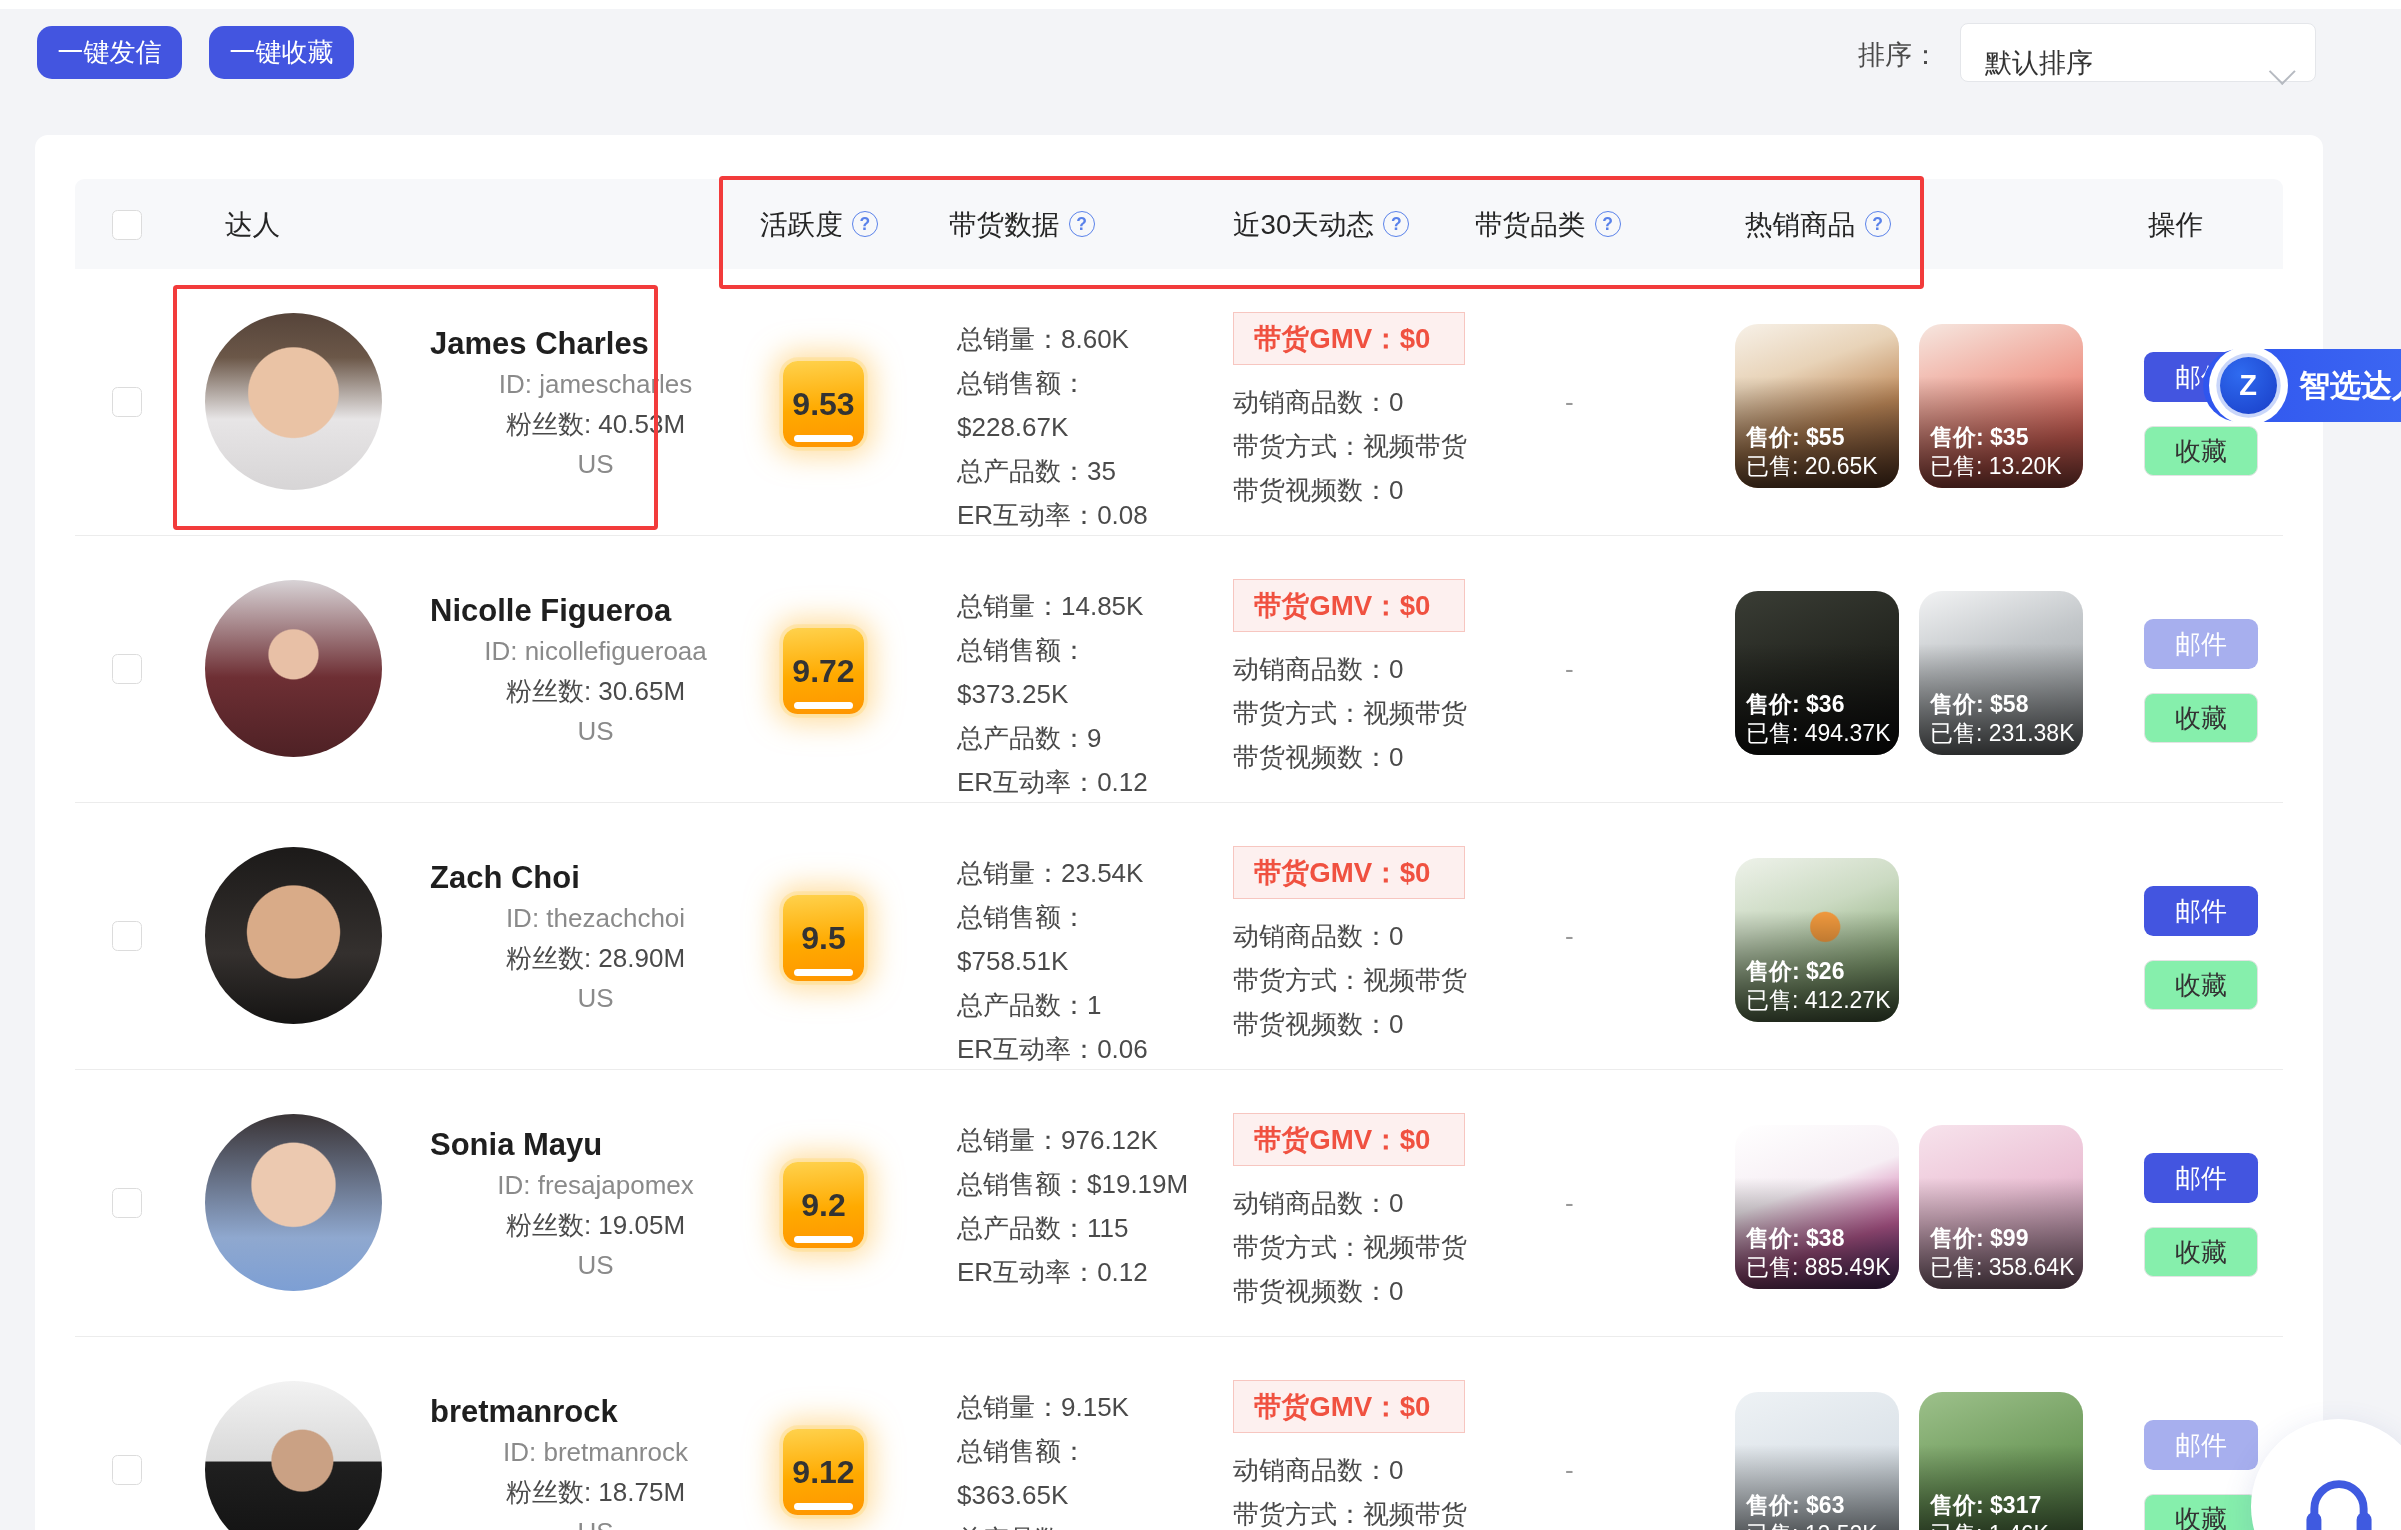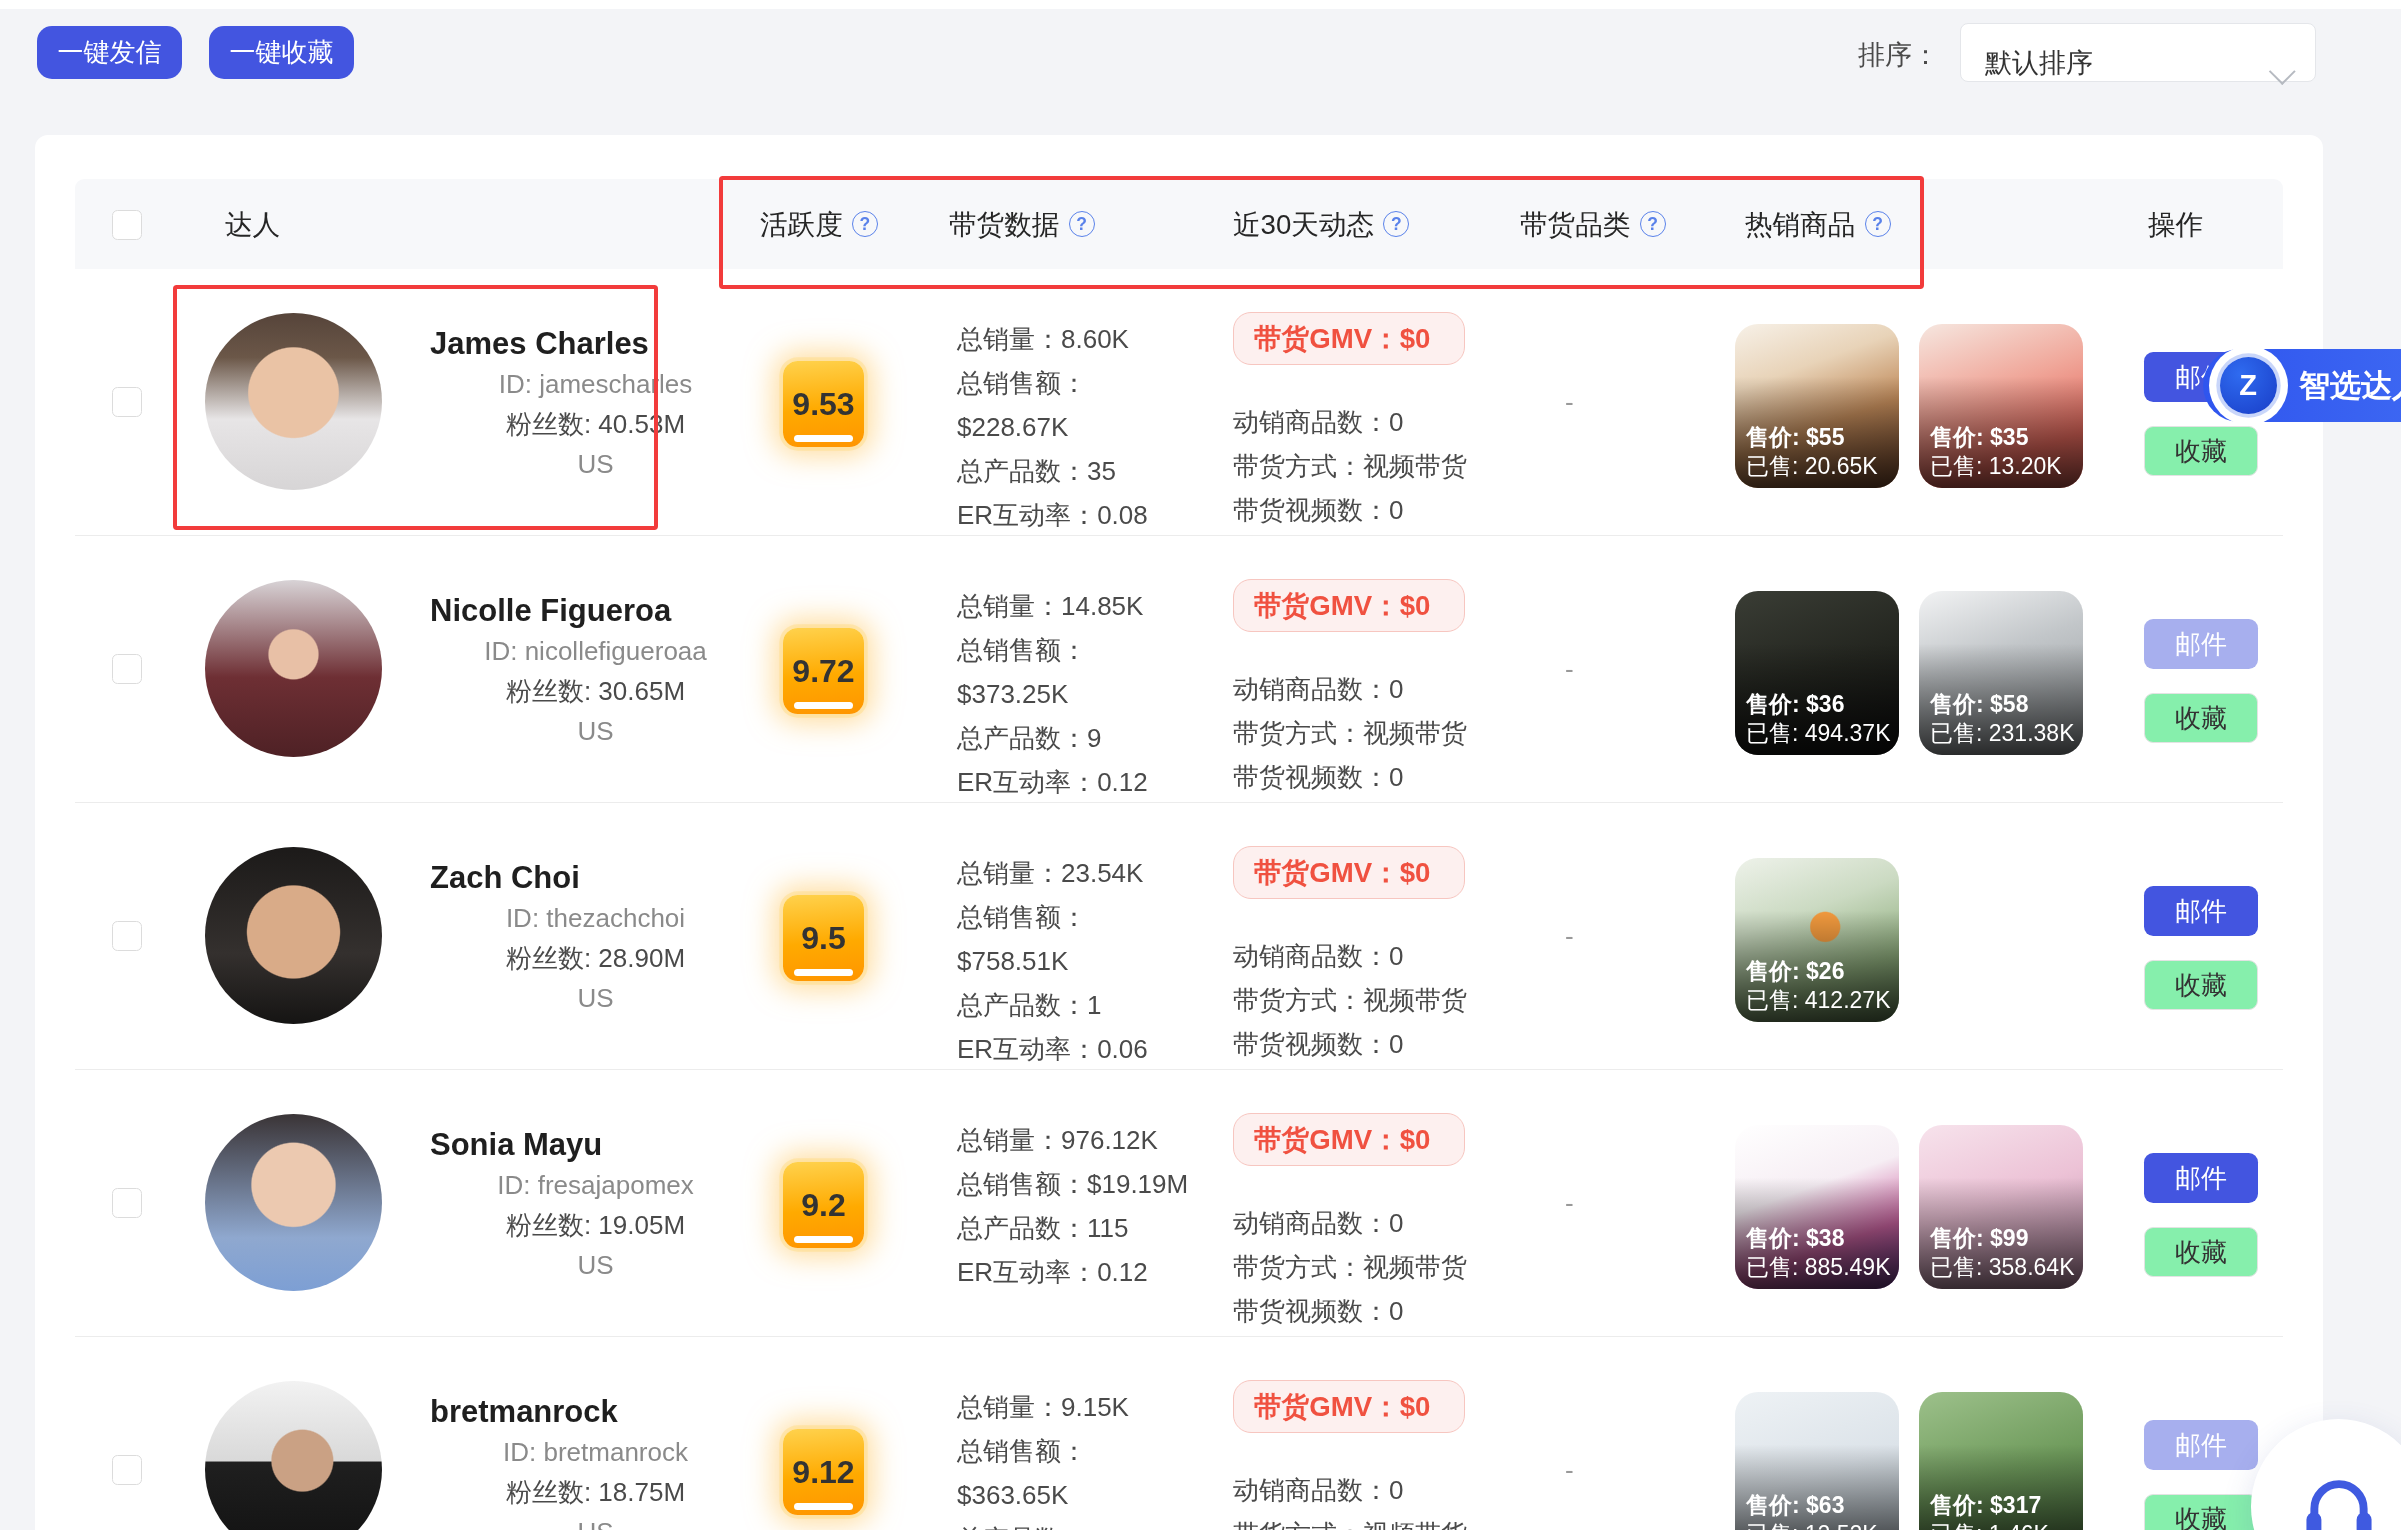--- a/index.html
+++ b/index.html
@@ -62,22 +62,22 @@
         box-shadow:0 0 0 3.7px rgba(255,214,110,.35), 0 0 27.6px 9.2px rgba(255,195,85,.55);
         display:flex;align-items:center;justify-content:center;
         font-size:32px;font-weight:bold;color:#333;}
   .score-badge::after{content:"";position:absolute;left:11px;right:11px;bottom:4.6px;height:7.3px;
         background:#fff;border-radius:3.7px;}
 
   .cell-sales{position:absolute;left:882px;top:48px;width:248px;font-size:26px;color:#4a4a4a;}
   .dline{line-height:44px;}
   .cell-30d{position:absolute;left:1158px;top:43px;width:285px;font-size:26px;color:#4a4a4a;}
   .gmv-box{width:232px;height:53px;box-sizing:border-box;background:#fdf0ef;border:1.8px solid #f7c6c0;
-        border-radius:18px;display:flex;align-items:center;padding-left:20px;
-        color:#f05140;font-weight:bold;font-size:27.6px;margin-bottom:35px;}
+        border-radius:0;display:flex;align-items:center;padding-left:20px;
+        color:#f05140;font-weight:bold;font-size:27.6px;margin-bottom:15px;}
   .cell-cat{position:absolute;left:1490px;top:0;height:100%;width:73px;display:flex;
         align-items:center;font-size:26px;color:#999;}
 
   .pcard{position:absolute;top:55px;width:164px;height:164px;border-radius:23px;overflow:hidden;cursor:pointer;}
   .pc1{left:1660px;} .pc2{left:1844px;}
   .pcard::after{content:"";position:absolute;inset:0;
         background:linear-gradient(180deg,rgba(0,0,0,0) 32%,rgba(0,0,0,.74) 100%);}
   .pinfo{position:absolute;left:11px;bottom:7.3px;z-index:2;color:#fff;font-size:23px;line-height:29px;}
   .pprice{font-weight:bold;}
   .p-r1a{background:linear-gradient(160deg,#f7f1e8 0%,#e8d3b8 30%,#c08a5a 60%,#7a4a2e 100%);}
@@ -150,21 +150,21 @@
           <span class="q-icon"></span>
       </div>
       <div class="hcell" style="left:874px">
         <span>带货数据</span>
           <span class="q-icon"></span>
       </div>
       <div class="hcell" style="left:1158px">
         <span>近30天动态</span>
           <span class="q-icon"></span>
       </div>
-      <div class="hcell" style="left:1445px">
+      <div class="hcell" style="left:1400px">
         <span>带货品类</span>
           <span class="q-icon"></span>
       </div>
       <div class="hcell" style="left:1670px">
         <span>热销商品</span>
           <span class="q-icon"></span>
       </div>
       <div class="hcell" style="left:2073px">
         <span>操作</span>
       </div>

